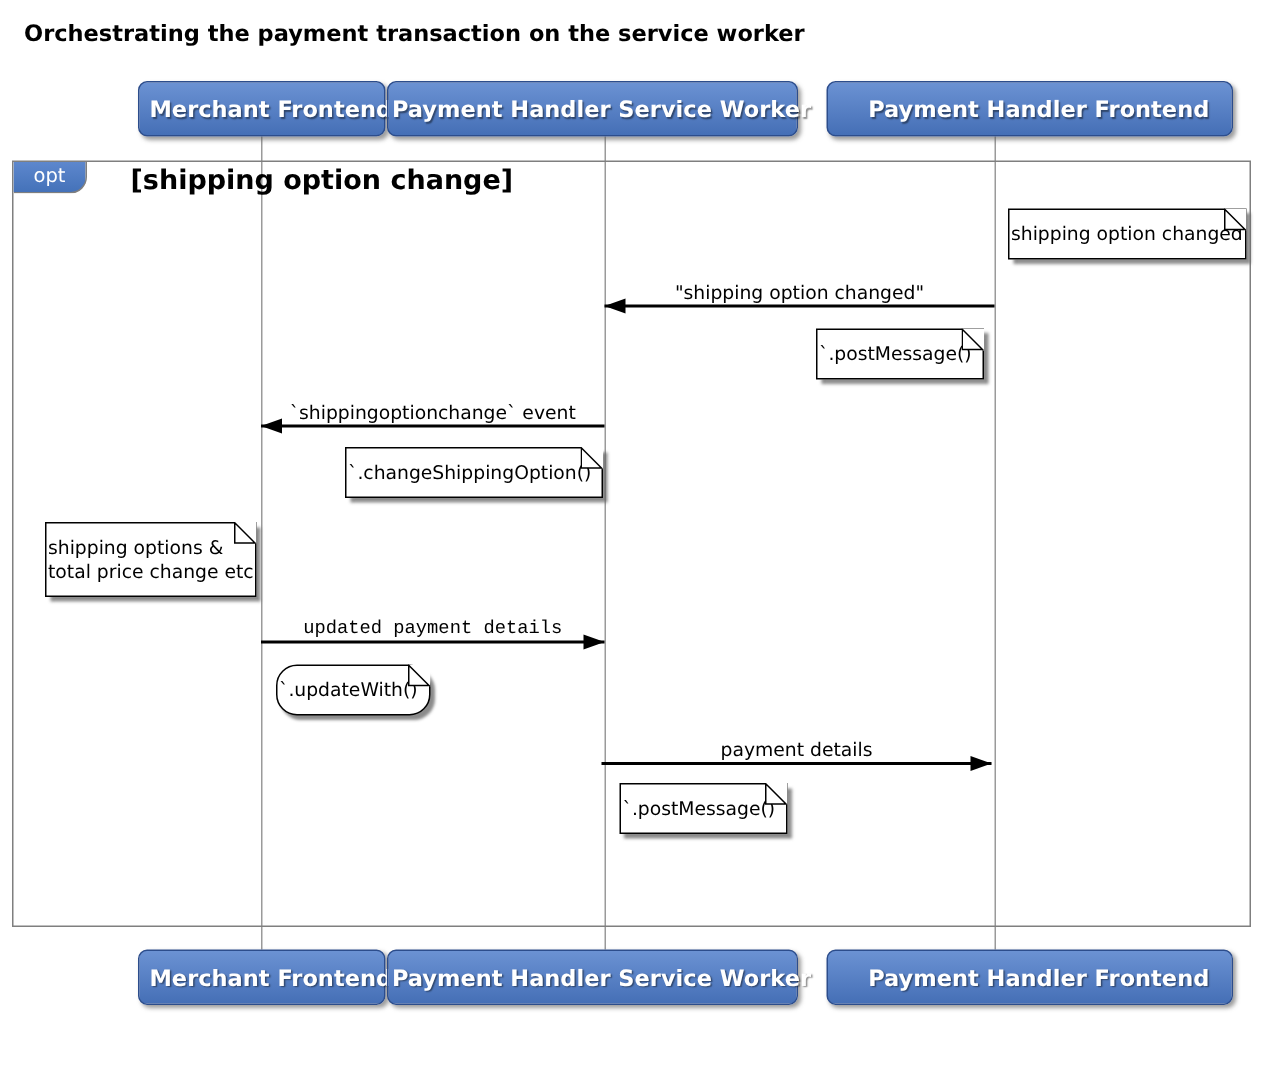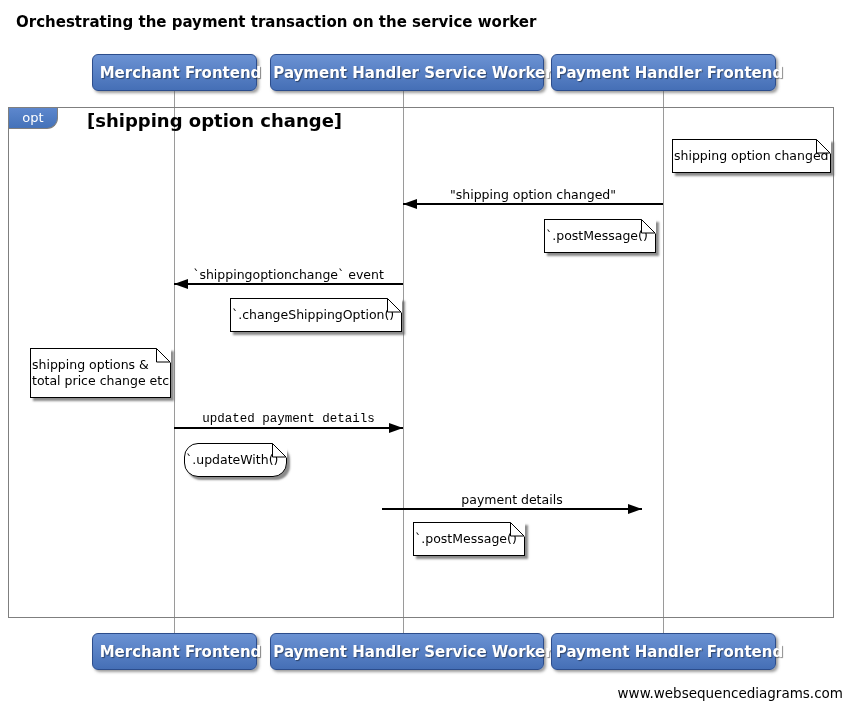--- a/index.html
+++ b/index.html
@@ -22,22 +22,22 @@
     border:1px solid #2c4d8c; box-sizing:border-box;
     color:#ffffff; font-weight:bold; font-size:15px;
     display:flex; align-items:center; justify-content:center;
     text-shadow:1px 1px 1px rgba(0,0,0,0.45);
     box-shadow:2px 2px 3px rgba(90,90,90,0.6);
     white-space:nowrap;
     padding-left:12px;
   }
   .row-top { top:54px; } .row-bottom { top:633px; }
   .a0 { left:92px; width:165px; }
-  .a1 { left:270px; width:274px; }
-  .a2 { left:551px; width:225px; }
+  .a1 { left:258px; width:274px; }
+  .a2 { left:551px; width:271px; }
   
   .opt-frame {
     position:absolute; left:8px; top:107px; width:826px; height:511px;
     border:1px solid #7f7f7f; box-sizing:border-box;
   }
   .opt-tab {
     position:absolute; left:0; top:0; width:48px; height:20px;
     background:linear-gradient(#5d87cd,#4472b9);
     border-right:1px solid #7f7f7f; border-bottom:1px solid #7f7f7f;
     border-radius:0 0 11px 0; box-sizing:content-box;
@@ -45,21 +45,21 @@
   }
   .opt-cond {
     position:absolute; left:78px; top:2px;
     font-weight:bold; font-size:18px; white-space:nowrap;
   }
   
   .msg { position:absolute; height:2px; background:#000; }
   .m1 { left:403px; top:203px; width:260px; }
   .m2 { left:174px; top:283px; width:229px; }
   .m3 { left:174px; top:427px; width:229px;font-family:Liberation Mono, monospace; }
-  .m4 { left:382px; top:508px; width:260px; }
+  .m4 { left:401px; top:508px; width:260px; }
   .msg-label {
     position:absolute; left:0; right:0; bottom:3px;
     text-align:center; font-size:12.5px; white-space:nowrap;
   }
   .head { position:absolute; width:0; height:0; top:-4px;
     border-top:5px solid transparent; border-bottom:5px solid transparent; }
   .head-left  { left:0;  border-right:14px solid #000; }
   .head-right { right:0; border-left:14px solid #000; }
   
   .note {
@@ -163,15 +163,14 @@
       <path d="M0.5 0.5 L14 14 L0.5 14 Z" fill="#ffffff" stroke="#000000"></path>
     </svg>
     <div class="note-line">`.postMessage()`</div>
   </div>
 
 
   <div class="actor row-bottom a0">Merchant Frontend</div>
   <div class="actor row-bottom a1">Payment Handler Service Worker</div>
   <div class="actor row-bottom a2">Payment Handler Frontend</div>
 
-  <div class="footer">www.websequencediagrams.com</div>
 
 </div>
 
 </body></html>

